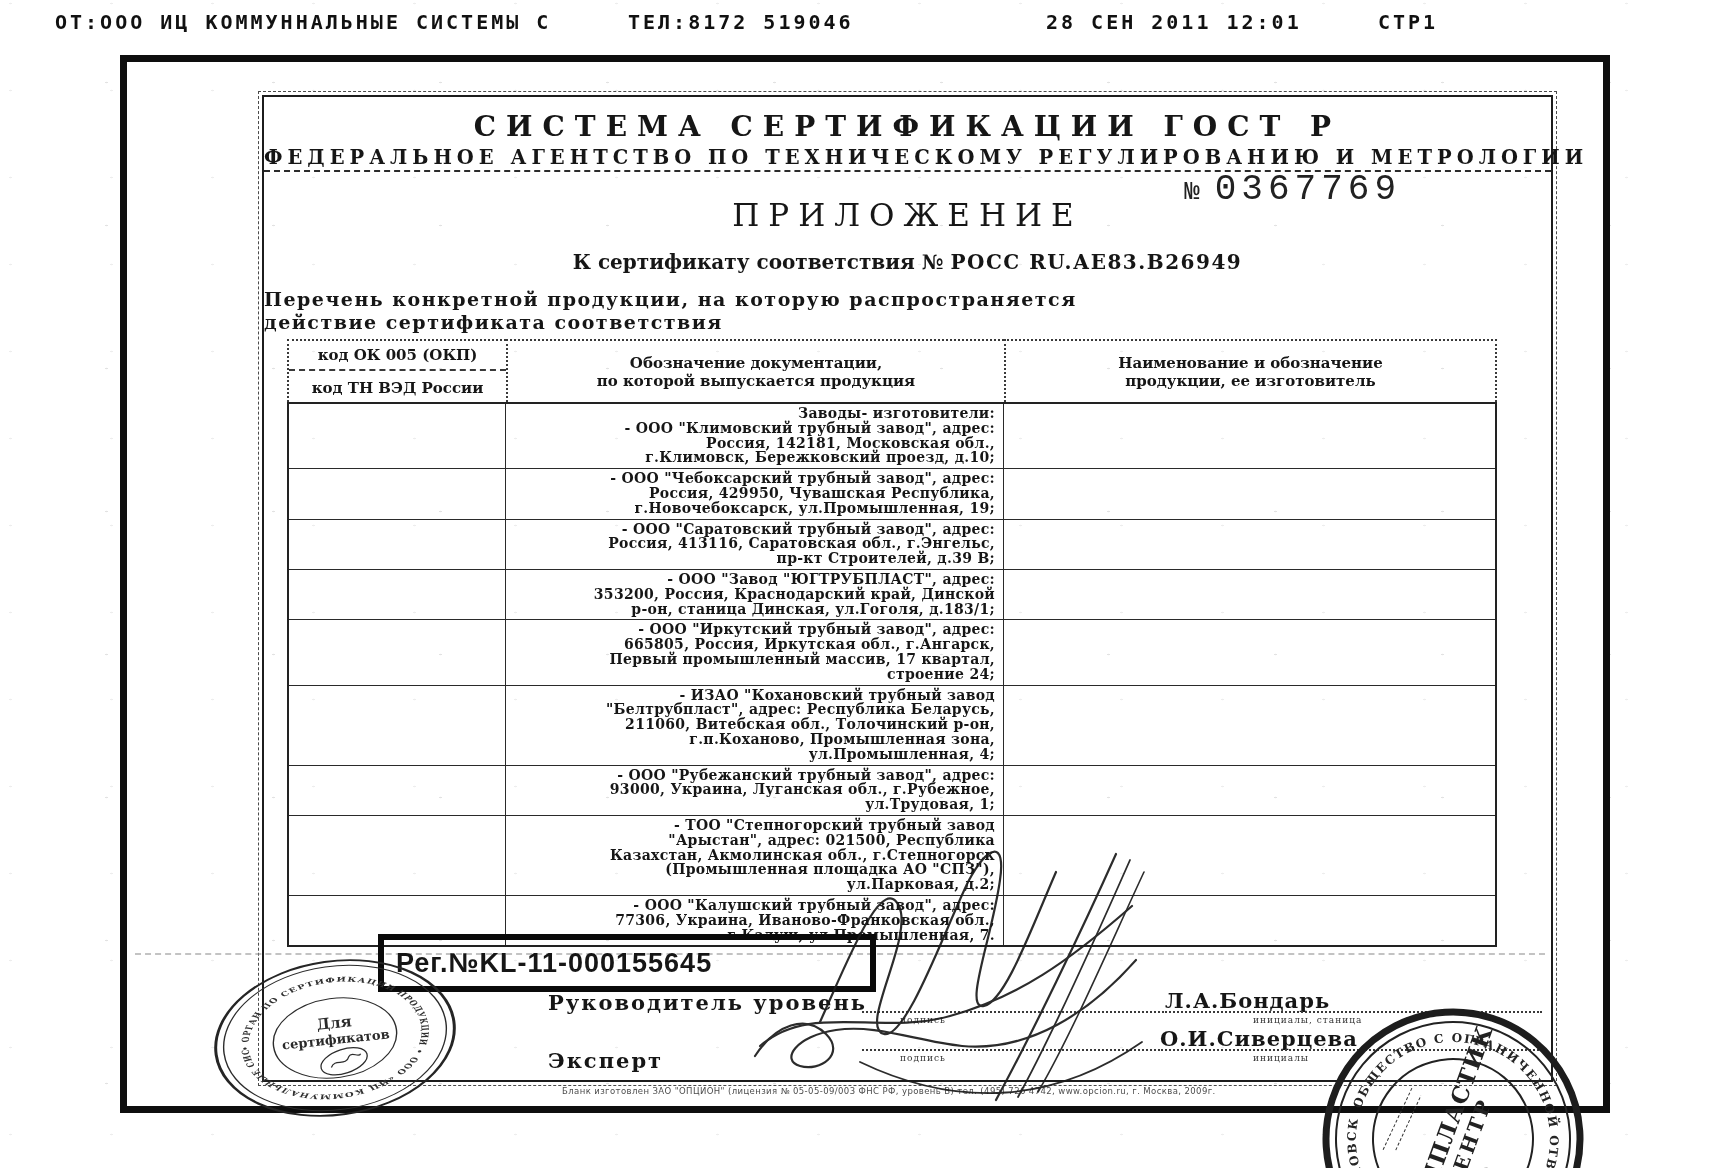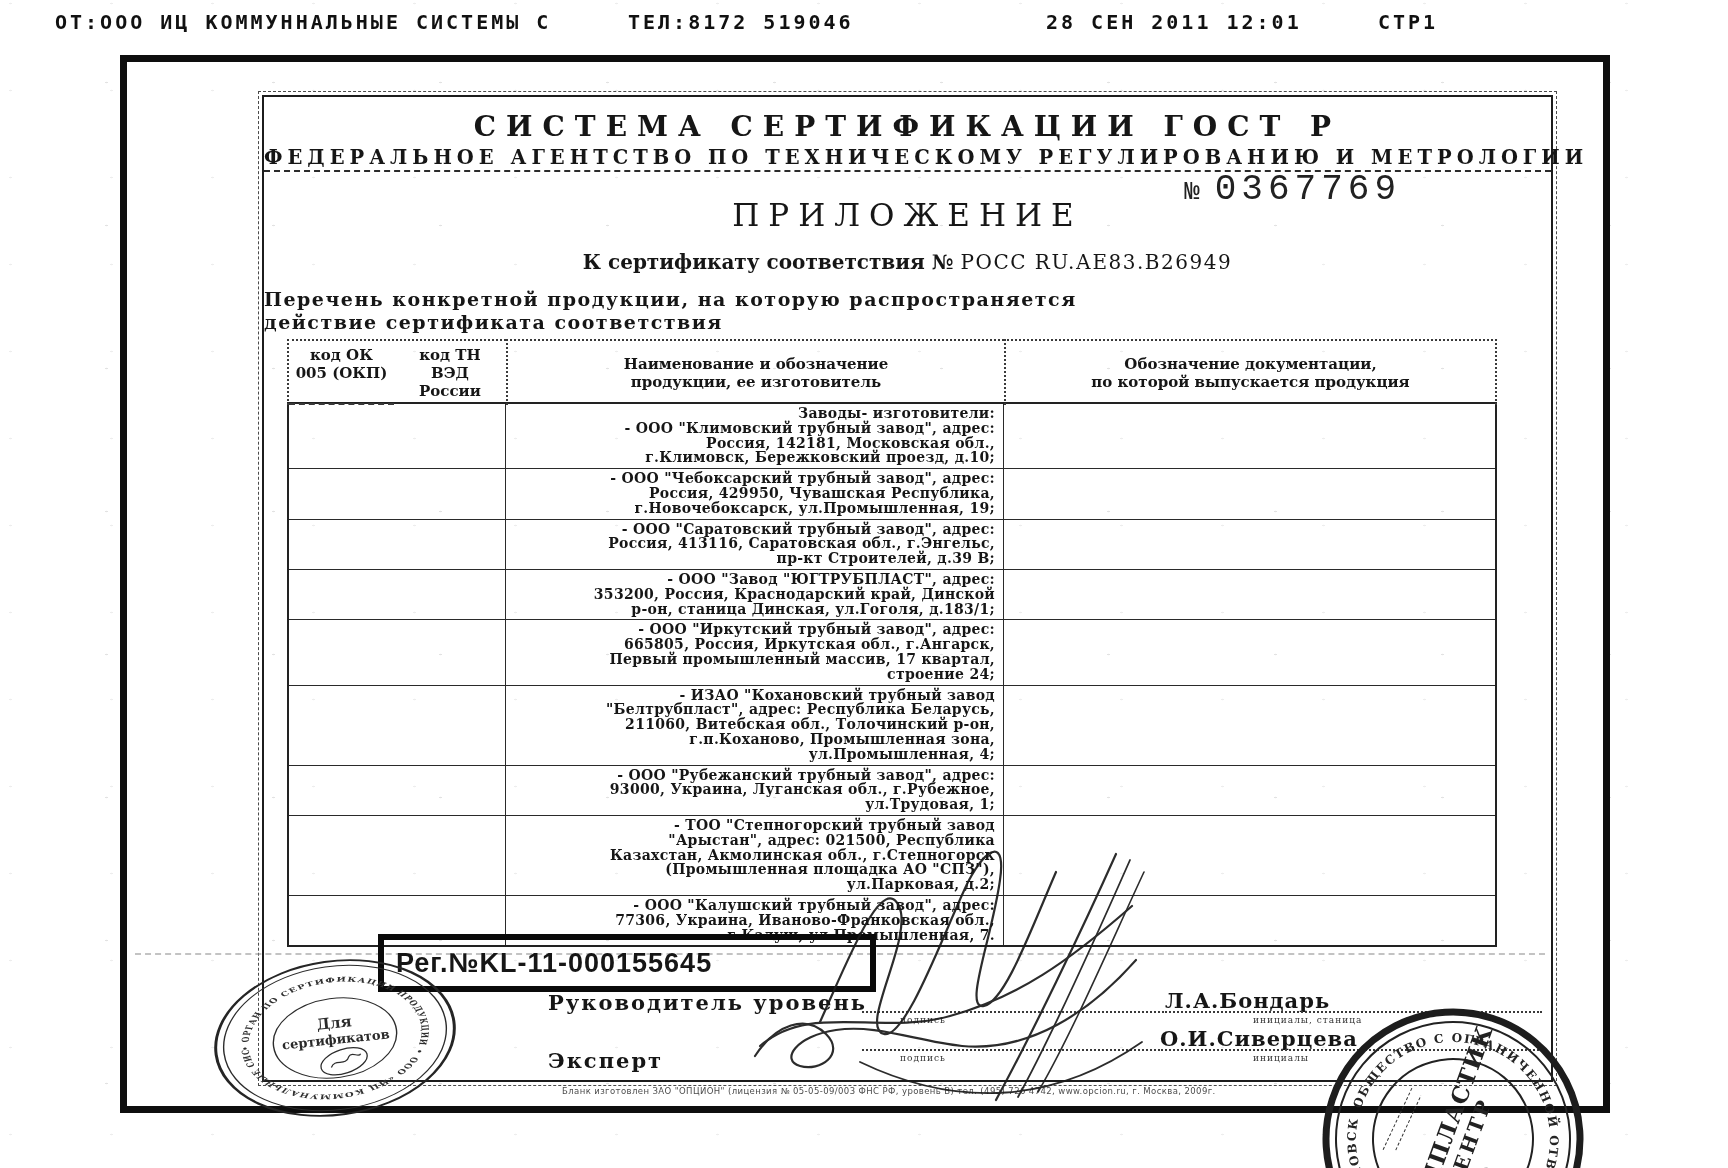--- a/index.html
+++ b/index.html
@@ -13,29 +13,29 @@
   
   .page-border{left:120px;top:55px;width:1476px;height:1044px;border:7px solid #0e0e0e;}
   .frame{left:262px;top:95px;width:1287px;height:983px;border:2px solid #1c1c1c;outline:1px dashed #4a4a4a;outline-offset:3px;}
   .title-block{left:0;top:0;width:100%;height:73px;border-bottom:2px dashed #2b2b2b;text-align:center;}
   .sys-title{padding-top:13px;font-size:28px;font-weight:bold;letter-spacing:10px;white-space:nowrap;}
   .agency{font-size:19.5px;font-weight:bold;letter-spacing:5px;margin-top:3px;white-space:nowrap;}
   .cert-no{right:150px;top:72px;font-family:Liberation Mono, monospace;font-size:36px;letter-spacing:5px;color:#222;white-space:nowrap;}
   .cert-no .nosign{font-size:26px;margin-right:10px;}
   .doc-title{left:0;top:100px;width:100%;text-align:center;font-size:31px;font-weight:normal;letter-spacing:9px;}
   .subtitle{left:0;top:153px;width:100%;text-align:center;font-size:20px;font-weight:bold;white-space:nowrap;}
-  .subtitle .ref{font-weight:normal;letter-spacing:1.5px;}
+  .subtitle .ref{font-weight:bold;letter-spacing:1.5px;}
   .purpose{left:0;top:191px;width:100%;font-size:19px;font-weight:bold;line-height:23px;letter-spacing:1.5px;white-space:pre-line;}
   
   .cert-table{left:23px;top:242px;width:1210px;}
   .thead{display:grid;grid-template-columns:219px 498px 493px;height:63px;}
   .th{border-top:2px dotted #3a3a3a;border-left:2px dotted #3a3a3a;font-size:15px;font-weight:bold;
       display:flex;align-items:center;justify-content:center;text-align:center;white-space:pre-line;line-height:18px;}
   .th:last-child{border-right:2px dotted #3a3a3a;}
-  .th-codes{justify-content:space-between;align-items:stretch;padding:0;}
+  .th-codes{flex-direction:column;justify-content:space-between;align-items:stretch;padding:0;}
   .th-codes>div{padding:5px 4px;}
   .th-codes .code-top{border-bottom:2px dashed #3a3a3a;}
   .tbody{border:2px solid #222;}
   .trow{display:grid;grid-template-columns:217px 498px 491px;border-bottom:1.5px solid #2a2a2a;}
   .trow:last-child{border-bottom:none;}
   .td{border-right:1.5px solid #2a2a2a;text-align:right;}
   .td:last-child{border-right:none;}
   .td-mid{padding:2px 8px 3px 8px;font-size:14px;font-weight:bold;line-height:14.8px;letter-spacing:.3px;white-space:pre-line;}
   
   .reg-rule{left:135px;top:953px;width:1410px;border-top:2px dashed #888;opacity:.5;}
@@ -76,24 +76,24 @@
 
     <div class="abs purpose">Перечень конкретной продукции,  на которую распространяется
 действие сертификата соответствия</div>
 
     <div class="abs cert-table">
       <div class="thead">
         <div class="th th-codes">
           <div class="code-top">код ОК 005 (ОКП)</div>
           <div>код ТН ВЭД России</div>
         </div>
+        <div class="th">Обозначение документации,
+по которой выпускается продукция</div>
         <div class="th">Наименование и обозначение
 продукции, ее изготовитель</div>
-        <div class="th">Обозначение документации,
-по которой выпускается продукция</div>
       </div>
       <div class="tbody">
         <div class="trow">
             <div class="td"></div>
             <div class="td td-mid">Заводы- изготовители:
 - ООО "Климовский трубный завод", адрес:
 Россия,  142181, Московская обл.,
 г.Климовск, Бережковский проезд, д.10;</div>
             <div class="td"></div>
           </div>

